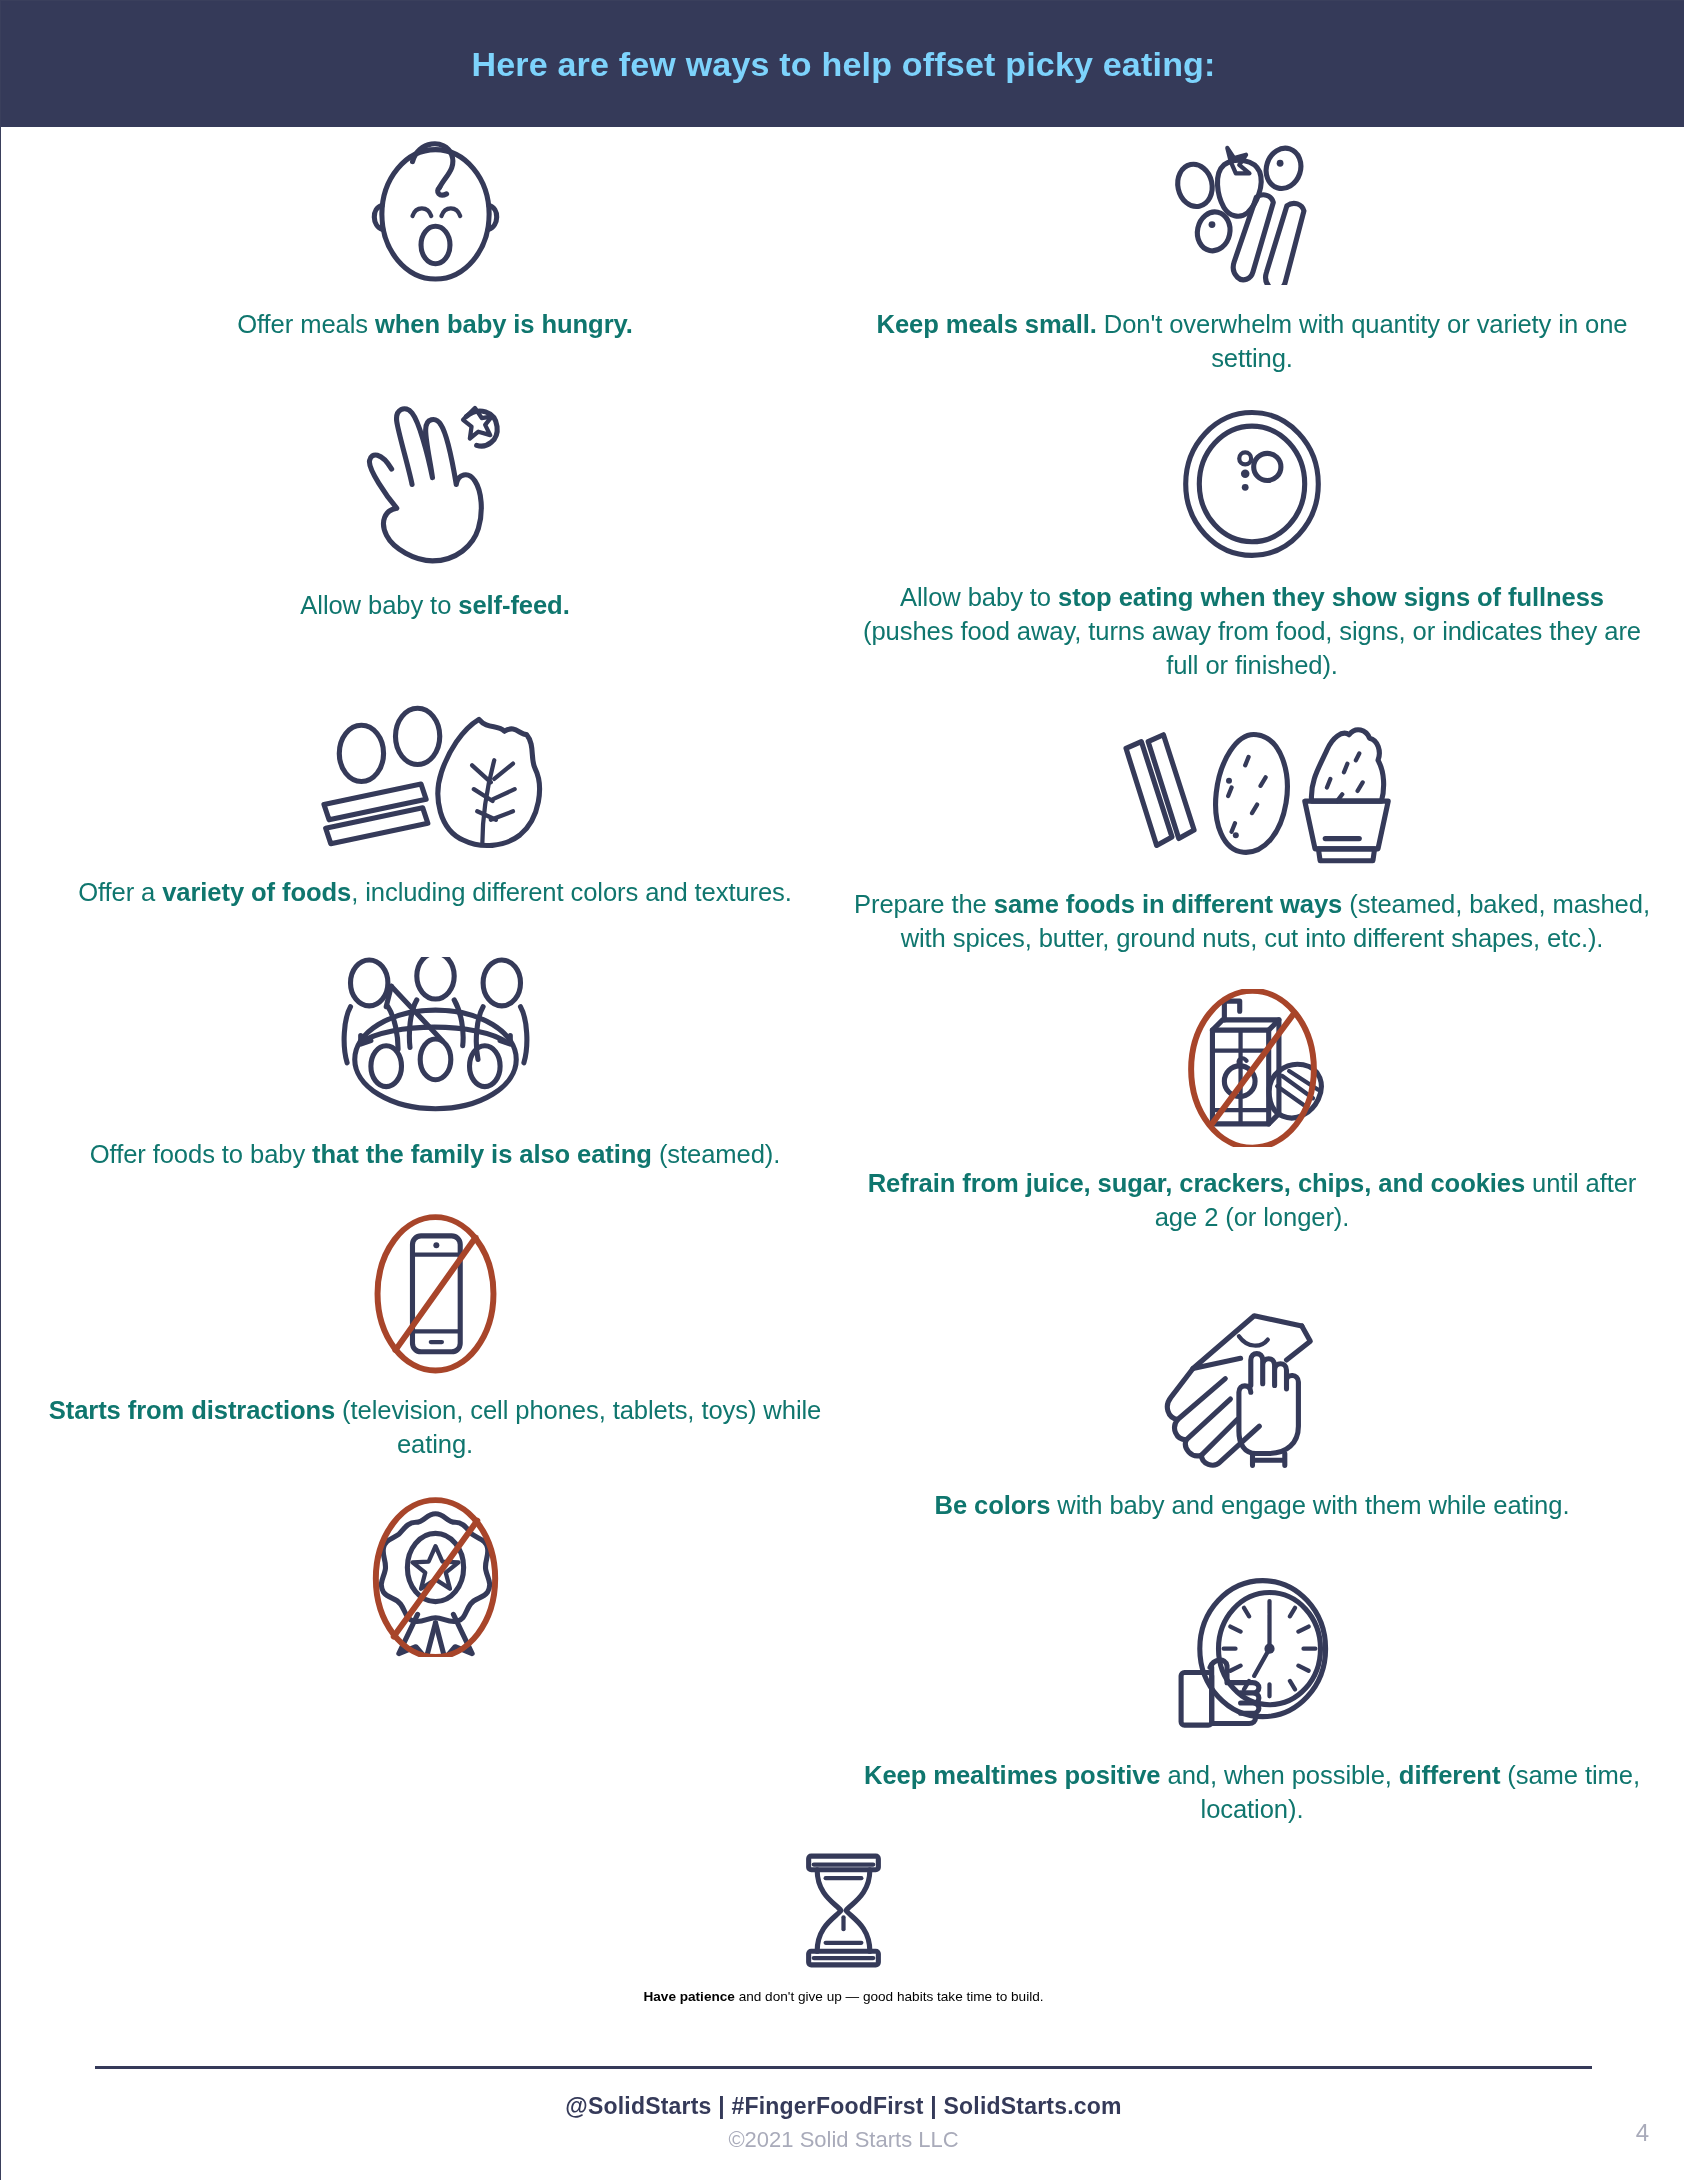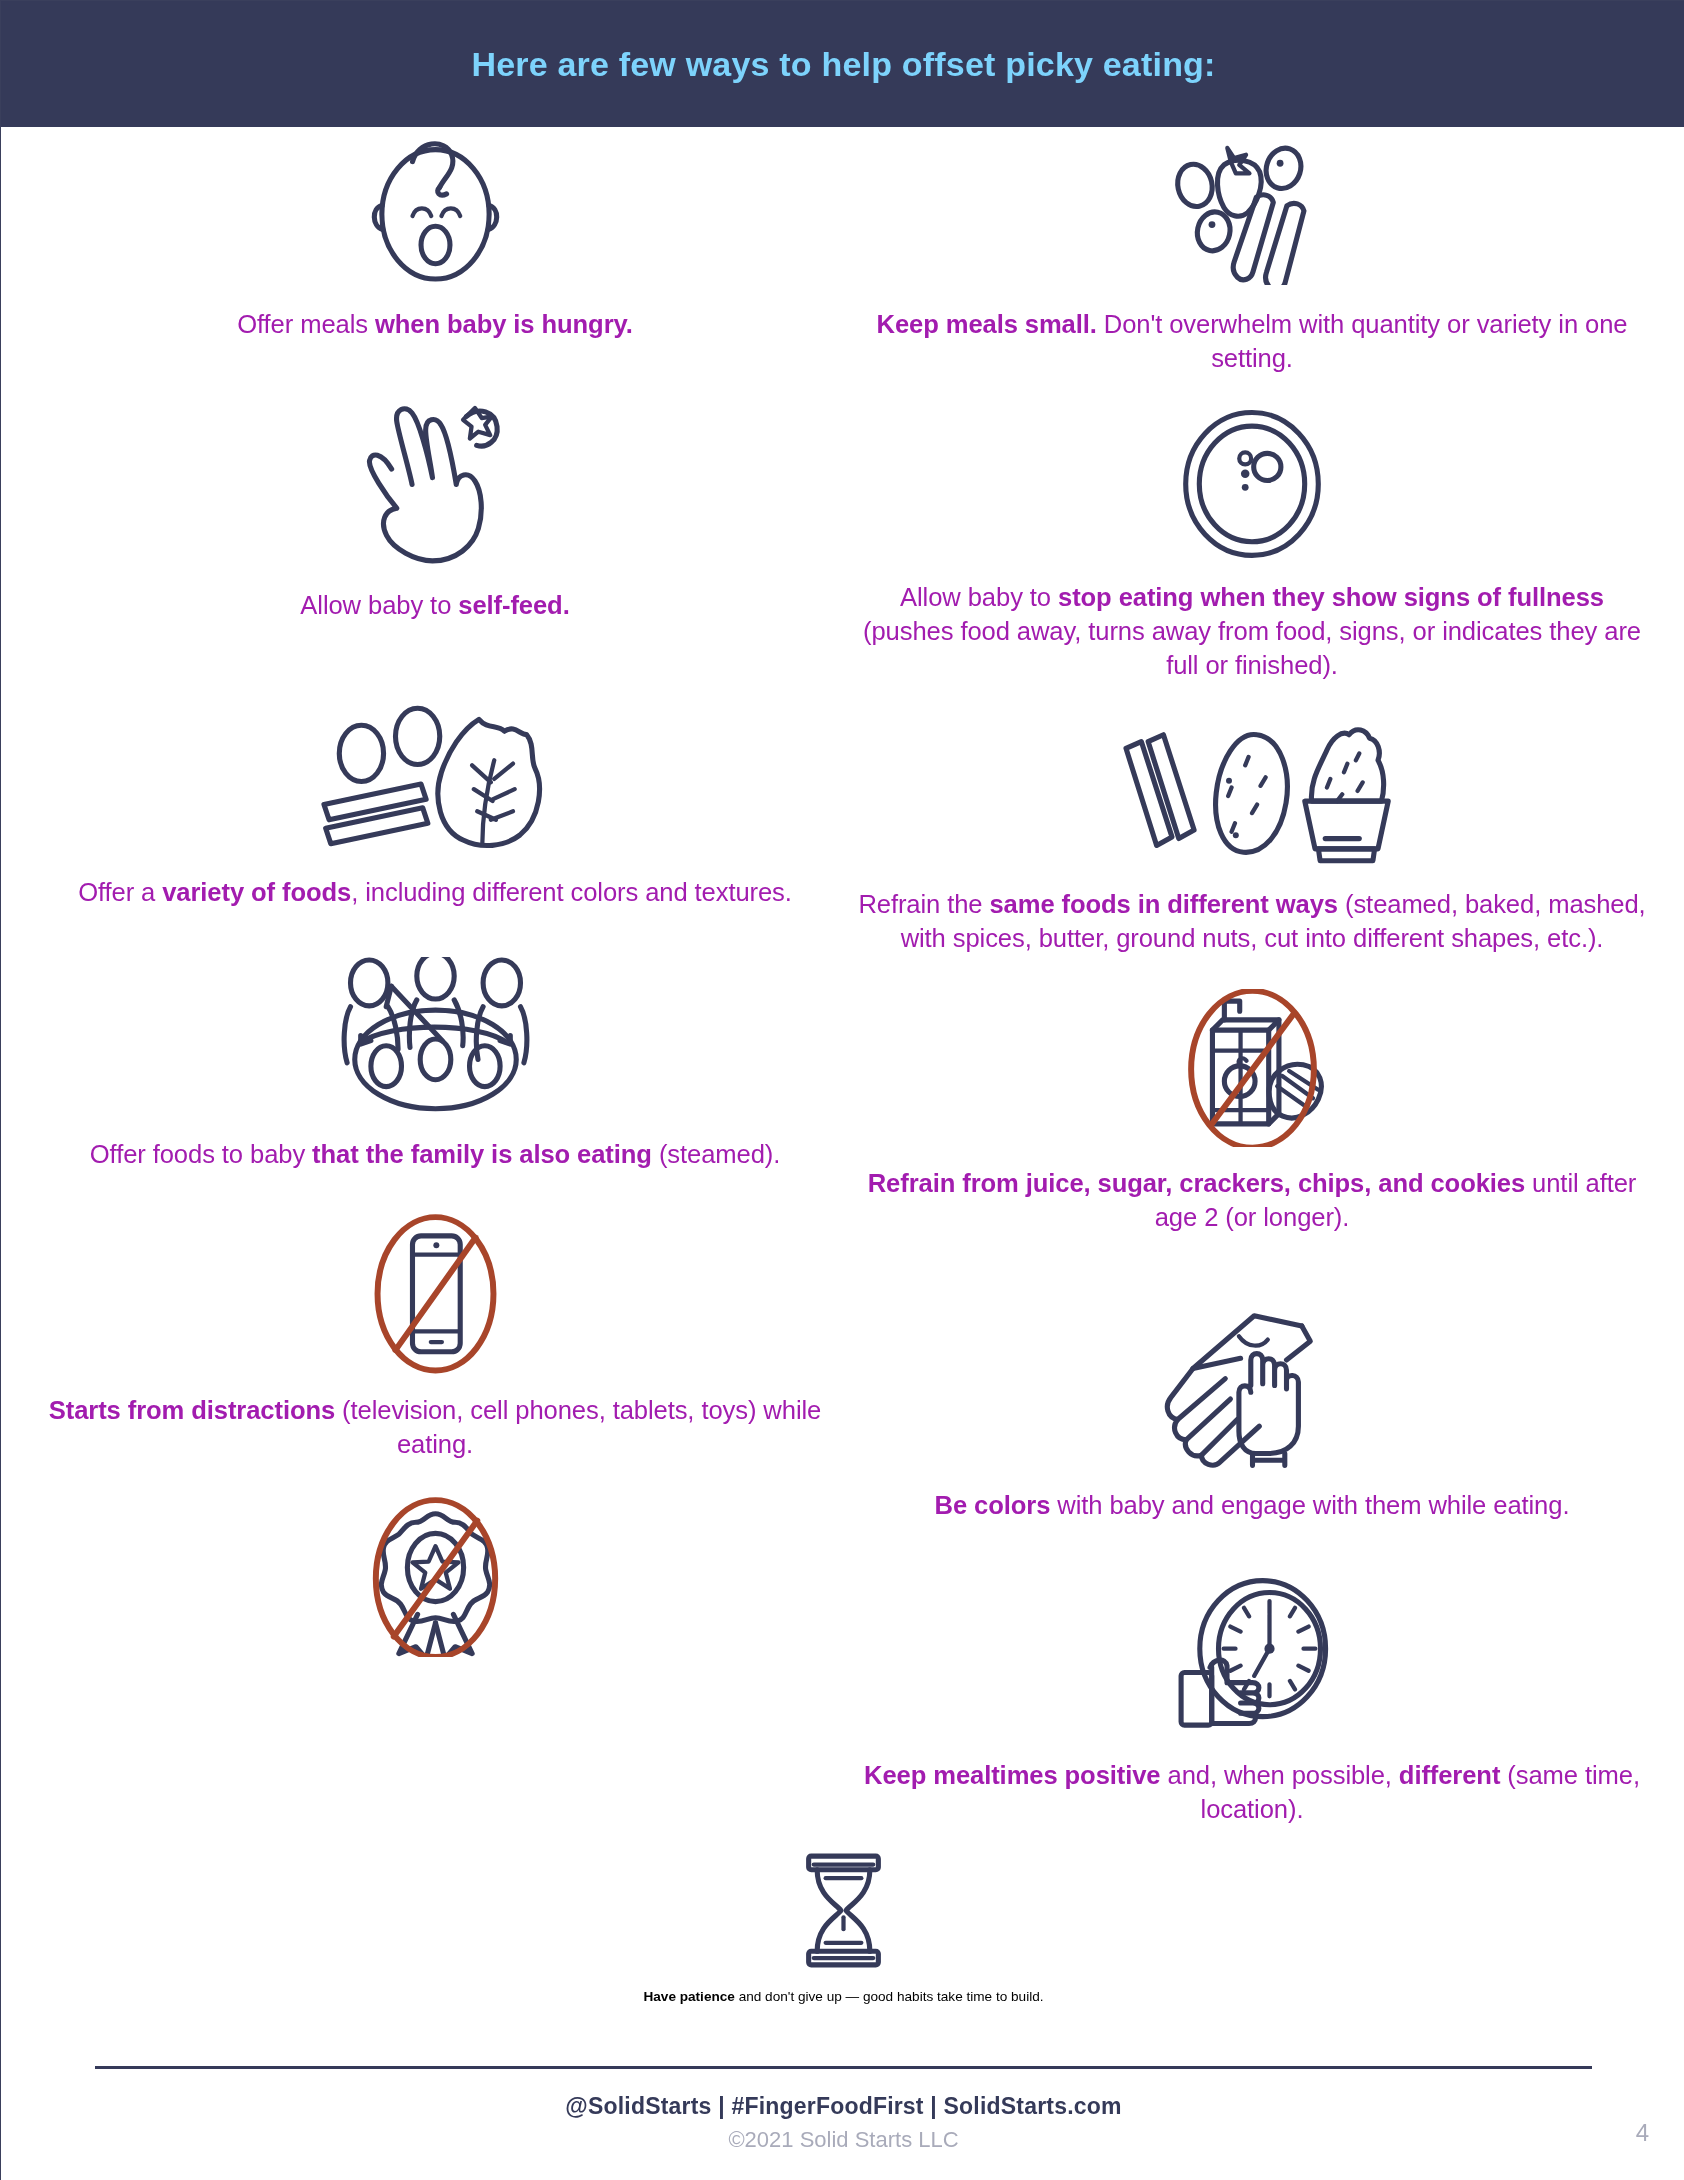--- a/index.html
+++ b/index.html
@@ -59,21 +59,21 @@
     text-align: center;
   }
   .tip .icon-wrap {
     display: flex;
     align-items: flex-end;
     justify-content: center;
   }
   .tip .caption {
     font-size: 25.6px;
     line-height: 1.33;
-    color: #a21caf;
+    color: #0f766e;
     letter-spacing: -0.1px;
   }
   .caption b { font-weight: bold; }
 
   
   .h-175 .icon-wrap { height: 149px; }
   .h-200 .icon-wrap { height: 170px; }
   .h-185 .icon-wrap { height: 158px; }
   .h-190 .icon-wrap { height: 162px; }
   .h-140 .icon-wrap { height: 119px; }
@@ -362,21 +362,21 @@
                                    C326 66 326 86 322 100 Z"></path>
               <path class="ln-thin" d="M262 74 L258 84 M282 56 L278 66 M300 78 L294 88
                                         M276 92 L270 100 M296 44 L292 52"></path>
               <path class="ln" d="M232 100 L330 100 L318 156 L244 156 Z"></path>
               <path class="ln" d="M248 156 L314 156 L312 170 L250 170 Z"></path>
               <path class="ln" d="M256 144 L296 144"></path>
             </svg>
           </div>
           <div class="gap-a"></div>
           <div class="caption">
-            <span>Refrain the </span><b>same foods in different ways</b><span> (steamed, baked, mashed, with spices, butter, ground nuts, cut into different shapes, etc.).</span>
+            <span>Prepare the </span><b>same foods in different ways</b><span> (steamed, baked, mashed, with spices, butter, ground nuts, cut into different shapes, etc.).</span>
           </div>
         </div>
 
         <div class="spacer-40"></div>
 
         <div class="tip h-185">
           <div class="icon-wrap">
             <svg width="179" height="158" viewBox="0 0 210 185">
               <path class="ln" d="M58 48 L124 48 L124 158 L58 158 Z"></path>
               <path class="ln" d="M58 48 L70 36 L136 36 L124 48"></path>

